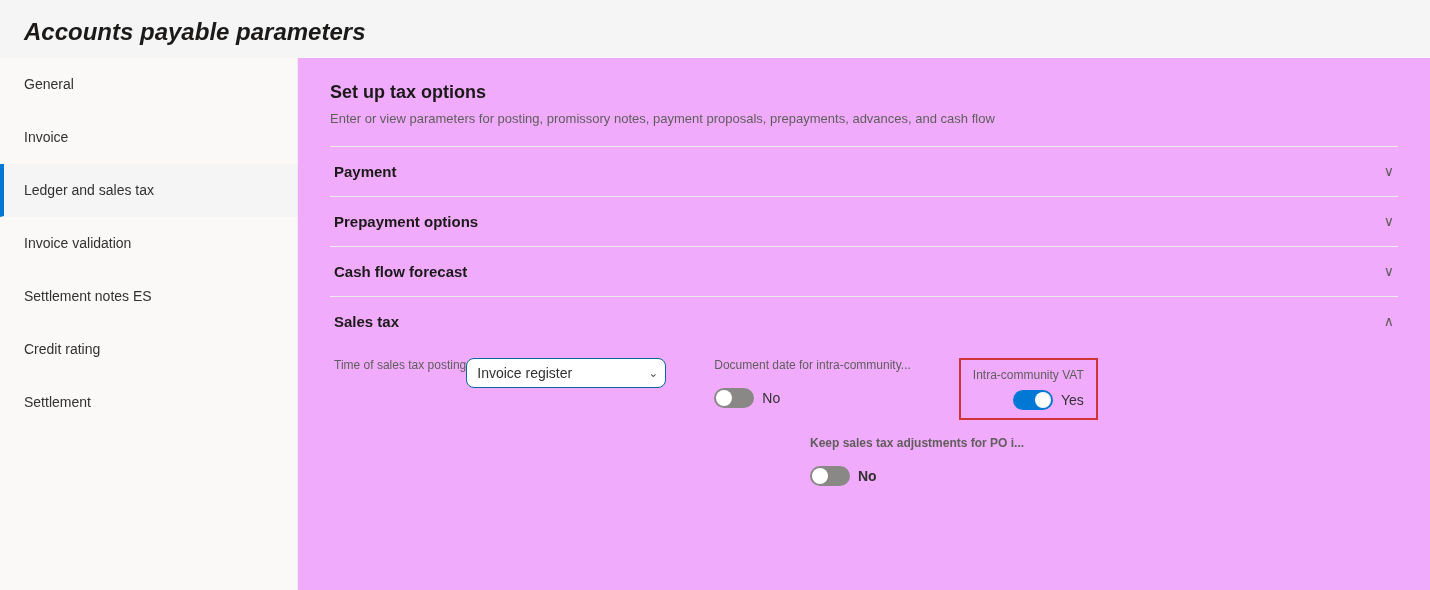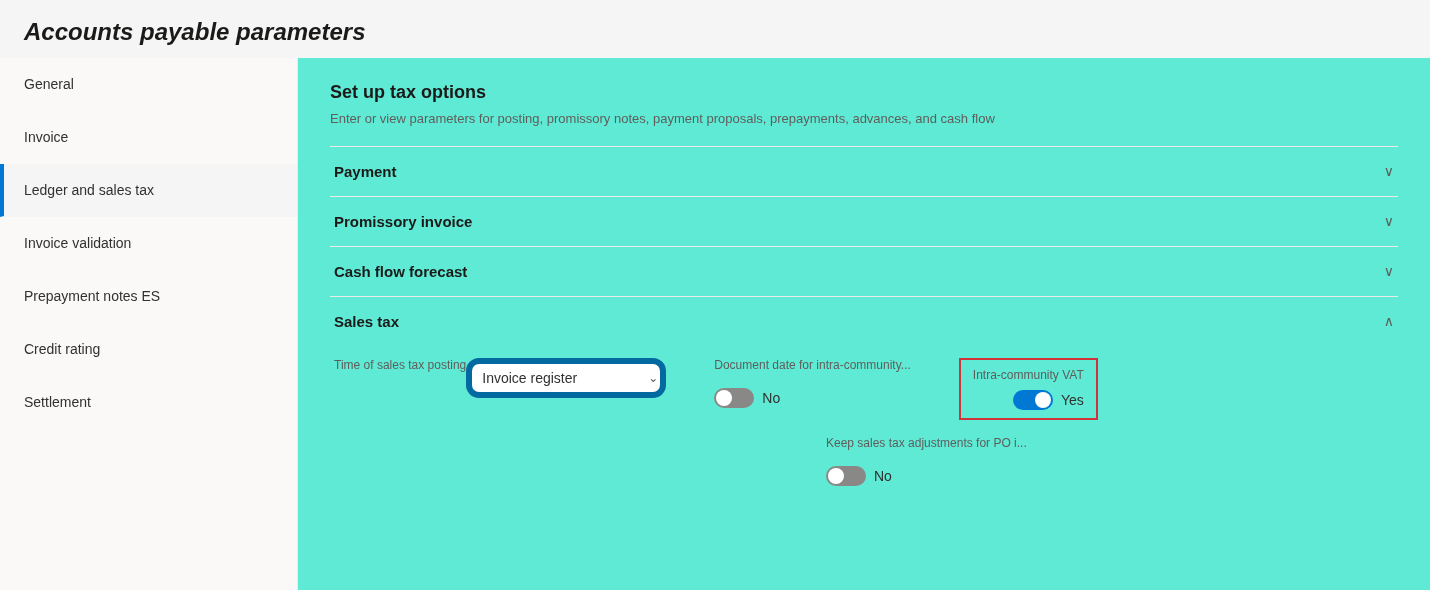--- a/index.html
+++ b/index.html
@@ -58,21 +58,21 @@
 
     .sidebar-item.active {
       border-left: 4px solid #0078d4;
       background: #f5f5f5;
       font-weight: 500;
     }
 
     
     .main-content {
       flex: 1;
-      background: #5eead4;
+      background: #f0abfc;
       overflow-y: auto;
       padding: 24px 32px;
     }
 
     .section-title {
       font-size: 18px;
       font-weight: 600;
       color: #1b1a19;
       margin-bottom: 8px;
     }
@@ -128,22 +128,22 @@
       margin-bottom: 4px;
     }
 
     .select-wrapper {
       position: relative;
       display: inline-block;
     }
 
     .form-select {
       appearance: none;
-      border: 6px solid #0369a1;
-      border-radius: 13px;
+      border: 1px solid #0369a1;
+      border-radius: 8px;
       padding: 6px 32px 6px 10px;
       font-size: 14px;
       background: #fff;
       color: #323130;
       min-width: 200px;
       cursor: pointer;
     }
 
     .select-chevron {
       position: absolute;
@@ -230,40 +230,40 @@
     <h1 class="page-title">Accounts payable parameters</h1>
   </div>
 
   <div class="main-layout">
 
     <div class="sidebar">
       <div class="sidebar-item">General</div>
       <div class="sidebar-item">Invoice</div>
       <div class="sidebar-item active">Ledger and sales tax</div>
       <div class="sidebar-item">Invoice validation</div>
-      <div class="sidebar-item">Prepayment notes ES</div>
+      <div class="sidebar-item">Settlement notes ES</div>
       <div class="sidebar-item">Credit rating</div>
       <div class="sidebar-item">Settlement</div>
     </div>
 
     <div class="main-content">
 
       <div class="section-title">Set up tax options</div>
       <div class="section-description">Enter or view parameters for posting, promissory notes, payment proposals, prepayments, advances, and cash flow</div>
 
       <div class="accordion-section">
         <div class="accordion-header">
           <span class="accordion-header-title">Payment</span>
           <span class="chevron-icon">∨</span>
         </div>
       </div>
 
       <div class="accordion-section">
         <div class="accordion-header">
-          <span class="accordion-header-title">Promissory invoice</span>
+          <span class="accordion-header-title">Prepayment options</span>
           <span class="chevron-icon">∨</span>
         </div>
       </div>
 
       <div class="accordion-section">
         <div class="accordion-header">
           <span class="accordion-header-title">Cash flow forecast</span>
           <span class="chevron-icon">∨</span>
         </div>
       </div>
@@ -303,21 +303,21 @@
                 <div class="toggle on"></div>
                 <span class="toggle-label">Yes</span>
               </div>
             </div>
 
           </div>
 
           <div class="form-row second-row">
             <div style="min-width:200px;"></div>
             <div style="min-width:180px;"></div>
-            <div class="toggle-field" style="margin-left: 16px;">
+            <div class="toggle-field" style="margin-left: 0; font-weight: bold;">
               <div class="form-label">Keep sales tax adjustments for PO i...</div>
               <div class="toggle-row">
                 <div class="toggle off"></div>
                 <span class="toggle-label">No</span>
               </div>
             </div>
           </div>
 
         </div>
       </div>

